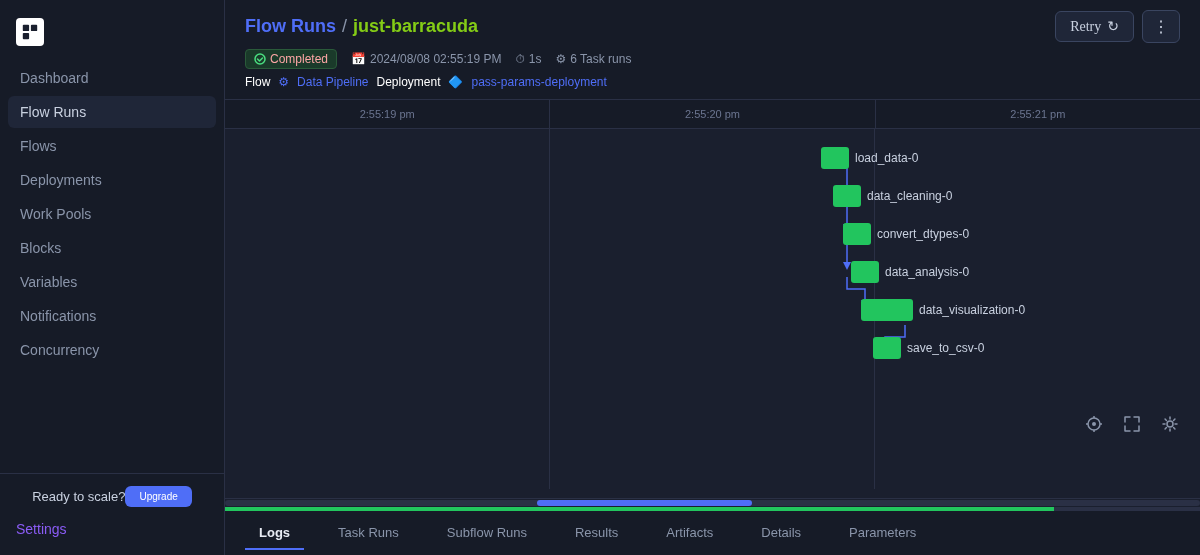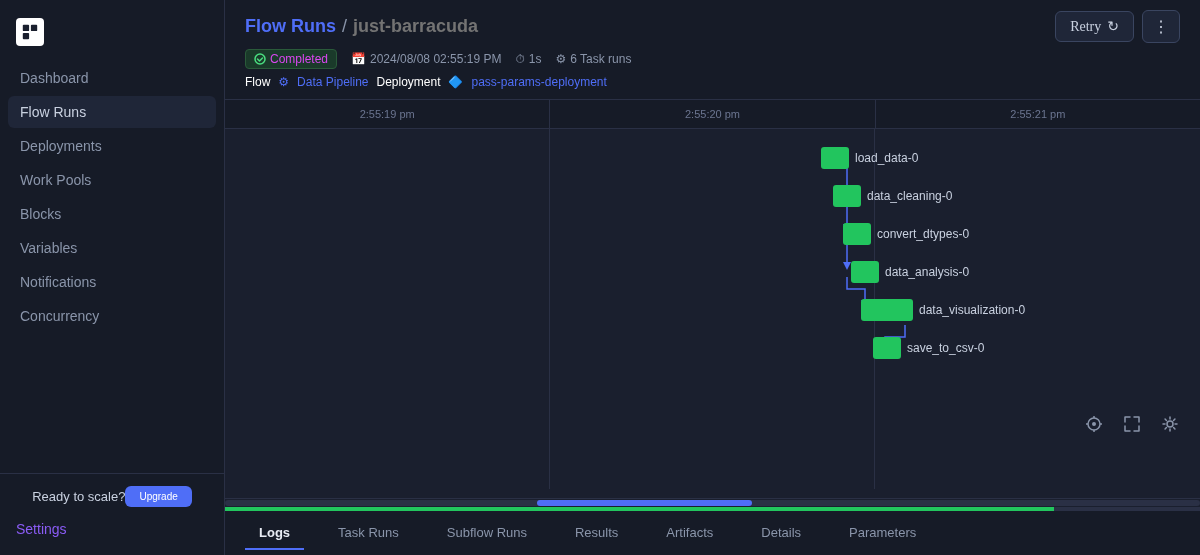--- a/index.html
+++ b/index.html
@@ -108,21 +108,21 @@
       align-items: center;
       gap: 6px;
       font-size: 18px;
       font-weight: 600;
     }
     .breadcrumb-link {
       color: #4f6ef7;
       cursor: pointer;
     }
     .breadcrumb-sep { color: #8a95aa; font-weight: 400; }
-    .breadcrumb-current { color: #737373; }
+    .breadcrumb-current { color: #84cc16; }
     .header-actions {
       display: flex;
       align-items: center;
       gap: 8px;
     }
     .retry-btn {
       display: flex;
       align-items: center;
       gap: 6px;
       background: #1f2638;
@@ -151,21 +151,21 @@
       gap: 14px;
       font-size: 12px;
       color: #8a95aa;
       margin-bottom: 6px;
     }
     .status-badge {
       display: inline-flex;
       align-items: center;
       gap: 4px;
       background: #1a3a2a;
-      color: #d946ef;
+      color: #fca5a5;
       border: 1px solid #2a5a3a;
       border-radius: 4px;
       padding: 2px 8px;
       font-size: 12px;
       font-weight: 500;
     }
     .status-badge svg { width: 12px; height: 12px; }
     .meta-item {
       display: flex;
       align-items: center;
@@ -310,20 +310,23 @@
         <rect x="2" y="11" width="7" height="7" fill="#1a1f2e" rx="1"></rect>
       </svg>
     </div>
   </div>
   <nav class="sidebar-nav">
     <div class="nav-item">
       <span>Dashboard</span>
     </div>
     <div class="nav-item active">
       <span>Flow Runs</span>
+    </div>
+    <div class="nav-item">
+      <span>Flows</span>
     </div>
     <div class="nav-item">
       <span>Deployments</span>
     </div>
     <div class="nav-item">
       <span>Work Pools</span>
     </div>
     <div class="nav-item">
       <span>Blocks</span>
     </div>

